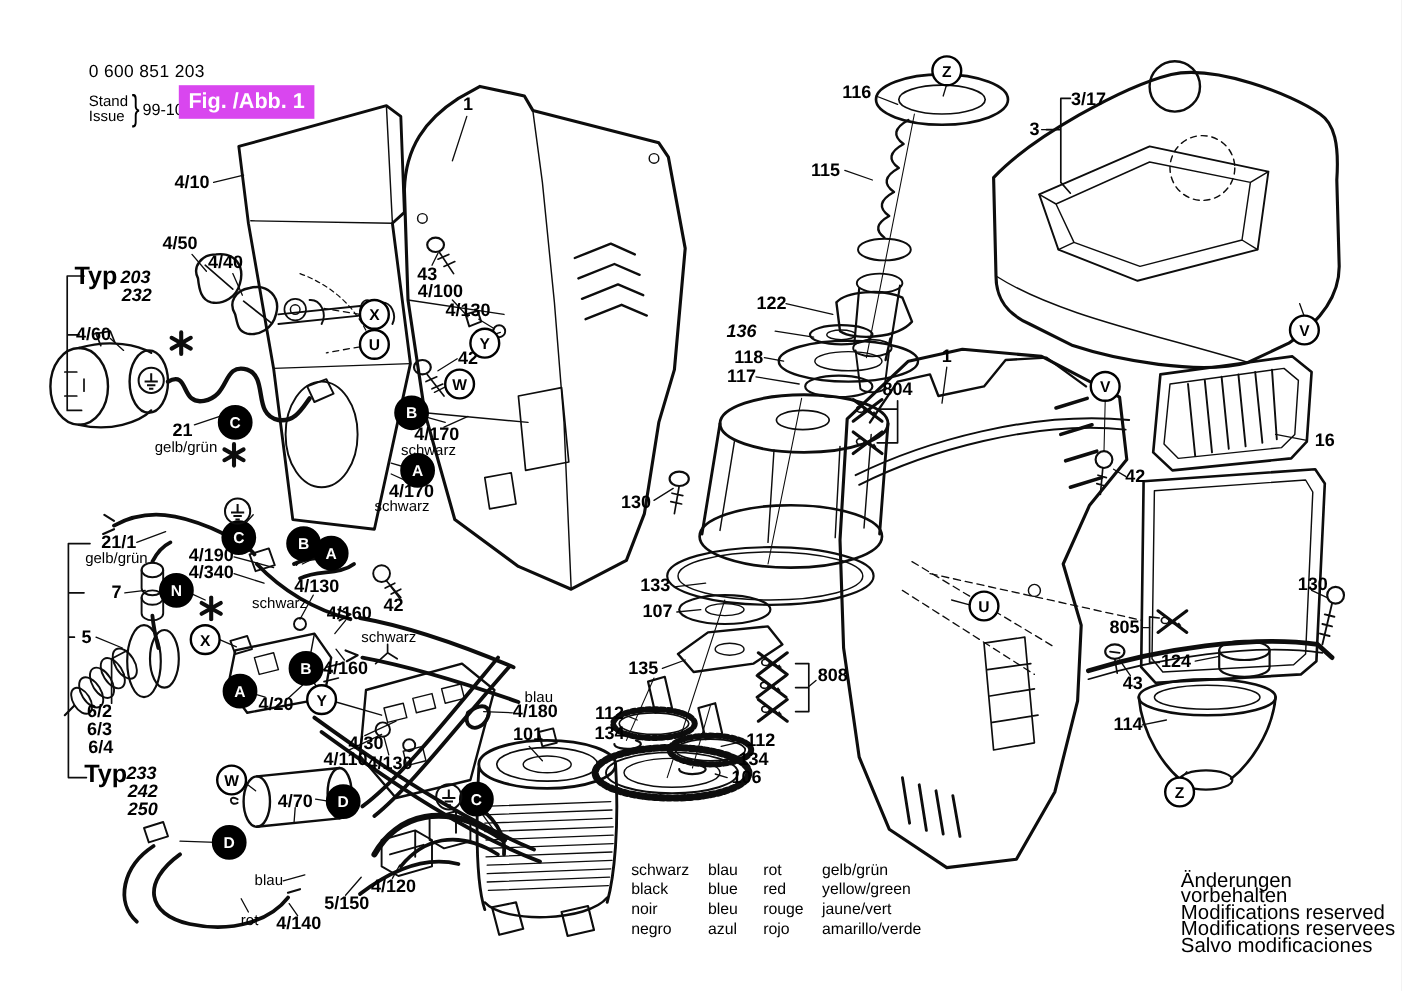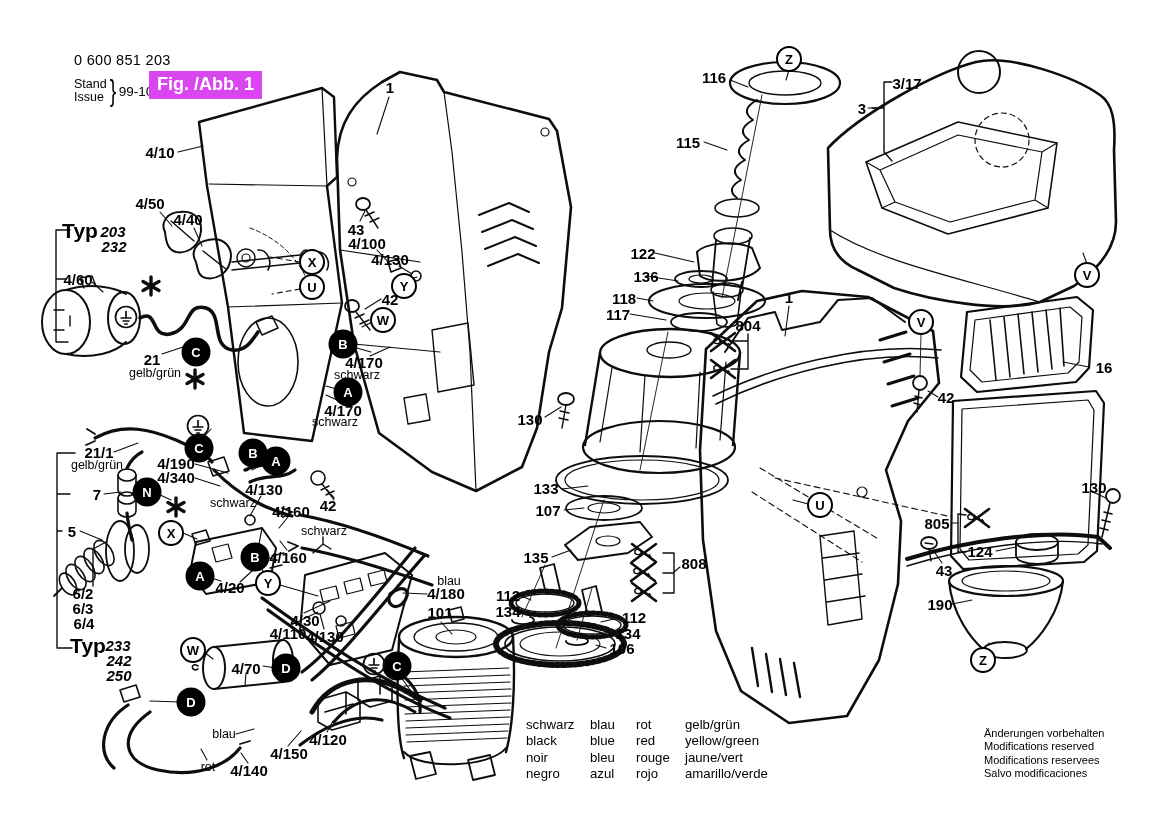--- a/index.html
+++ b/index.html
@@ -26,21 +26,21 @@
           border:2.4px solid #000;background:#fff;display:flex;align-items:center;justify-content:center;
           font-size:13px;font-weight:700;}
   .marker.filled{background:#000;color:#fff;width:25px;height:25px;border-color:#000;}
   .symbol{position:absolute;transform:translate(-50%,-50%);line-height:0;}
   
   .legend{position:absolute;left:524px;top:716px;font-size:13.2px;line-height:14.3px;}
   .legend td{padding:0 0 0 0;}
   .legend td:nth-child(1){width:62px;}
   .legend td:nth-child(2){width:44px;}
   .legend td:nth-child(3){width:47px;}
-  .notice{position:absolute;left:984px;top:727px;font-size:11px;line-height:13.4px;}
+  .notice{position:absolute;left:984px;top:727px;font-size:17px;line-height:13.4px;}
 </style>
 </head>
 <body>
 
 <div class="canvas">
 
   <svg class="art" width="1168" height="826" viewBox="0 0 1168 826">
     <g fill="none" stroke="#0d0d0d" stroke-linecap="round" stroke-linejoin="round">
 
       <g>
@@ -304,32 +304,32 @@
       <div class="callout" style="left: 390px; top: 299px;">42</div>
       <div class="callout" style="left: 364px; top: 362px;">4/170</div>
       <div class="callout sub" style="left: 357px; top: 375px;">schwarz</div>
       <div class="callout" style="left: 343px; top: 410px;">4/170</div>
       <div class="callout sub" style="left: 335px; top: 422px;">schwarz</div>
       <div class="callout" style="left: 714px; top: 77px;">116</div>
       <div class="callout" style="left: 688px; top: 142px;">115</div>
       <div class="callout" style="left: 862px; top: 108px;">3</div>
       <div class="callout" style="left: 907px; top: 83px;">3/17</div>
       <div class="callout" style="left: 643px; top: 253px;">122</div>
-      <div class="callout" style="left: 646px; top: 276px;">136</div>
+      <div class="callout" style="left: 618px; top: 276px; font-style: italic;">136</div>
       <div class="callout" style="left: 624px; top: 298px;">118</div>
       <div class="callout" style="left: 618px; top: 314px;">117</div>
       <div class="callout" style="left: 748px; top: 325px;">804</div>
       <div class="callout" style="left: 789px; top: 297px;">1</div>
       <div class="callout" style="left: 1104px; top: 367px;">16</div>
       <div class="callout" style="left: 946px; top: 397px;">42</div>
       <div class="callout" style="left: 1094px; top: 487px;">130</div>
       <div class="callout" style="left: 937px; top: 523px;">805</div>
       <div class="callout" style="left: 980px; top: 551px;">124</div>
       <div class="callout" style="left: 944px; top: 570px;">43</div>
-      <div class="callout" style="left: 940px; top: 604px;">190</div>
+      <div class="callout" style="left: 940px; top: 604px;">114</div>
       <div class="callout" style="left: 530px; top: 419px;">130</div>
       <div class="callout" style="left: 546px; top: 488px;">133</div>
       <div class="callout" style="left: 548px; top: 510px;">107</div>
       <div class="callout" style="left: 536px; top: 557px;">135</div>
       <div class="callout" style="left: 694px; top: 563px;">808</div>
       <div class="callout" style="left: 508px; top: 595px;">112</div>
       <div class="callout" style="left: 508px; top: 611px;">134</div>
       <div class="callout" style="left: 634px; top: 617px;">112</div>
       <div class="callout" style="left: 628px; top: 633px;">134</div>
       <div class="callout" style="left: 622px; top: 648px;">106</div>
@@ -355,21 +355,21 @@
       <div class="callout sub" style="left: 324px; top: 531px;">schwarz</div>
       <div class="callout" style="left: 288px; top: 557px;">4/160</div>
       <div class="callout" style="left: 328px; top: 505px;">42</div>
       <div class="callout" style="left: 230px; top: 587px;">4/20</div>
       <div class="callout" style="left: 305px; top: 620px;">4/30</div>
       <div class="callout" style="left: 288px; top: 633px;">4/110</div>
       <div class="callout" style="left: 325px; top: 636px;">4/130</div>
       <div class="callout" style="left: 246px; top: 668px;">4/70</div>
       <div class="callout sub" style="left: 224px; top: 734px;">blau</div>
       <div class="callout" style="left: 328px; top: 739px;">4/120</div>
-      <div class="callout" style="left: 289px; top: 753px;">4/150</div>
+      <div class="callout" style="left: 289px; top: 753px;">5/150</div>
       <div class="callout sub" style="left: 208px; top: 767px;">rot</div>
       <div class="callout" style="left: 249px; top: 770px;">4/140</div>
     </div>
   <div id="marker-layer">
       <div class="marker" style="left: 312px; top: 262px;">X</div>
       <div class="marker" style="left: 312px; top: 287px;">U</div>
       <div class="marker" style="left: 404px; top: 286px;">Y</div>
       <div class="marker" style="left: 383px; top: 320px;">W</div>
       <div class="marker filled" style="left: 343px; top: 344px;">B</div>
       <div class="marker filled" style="left: 348px; top: 392px;">A</div>

